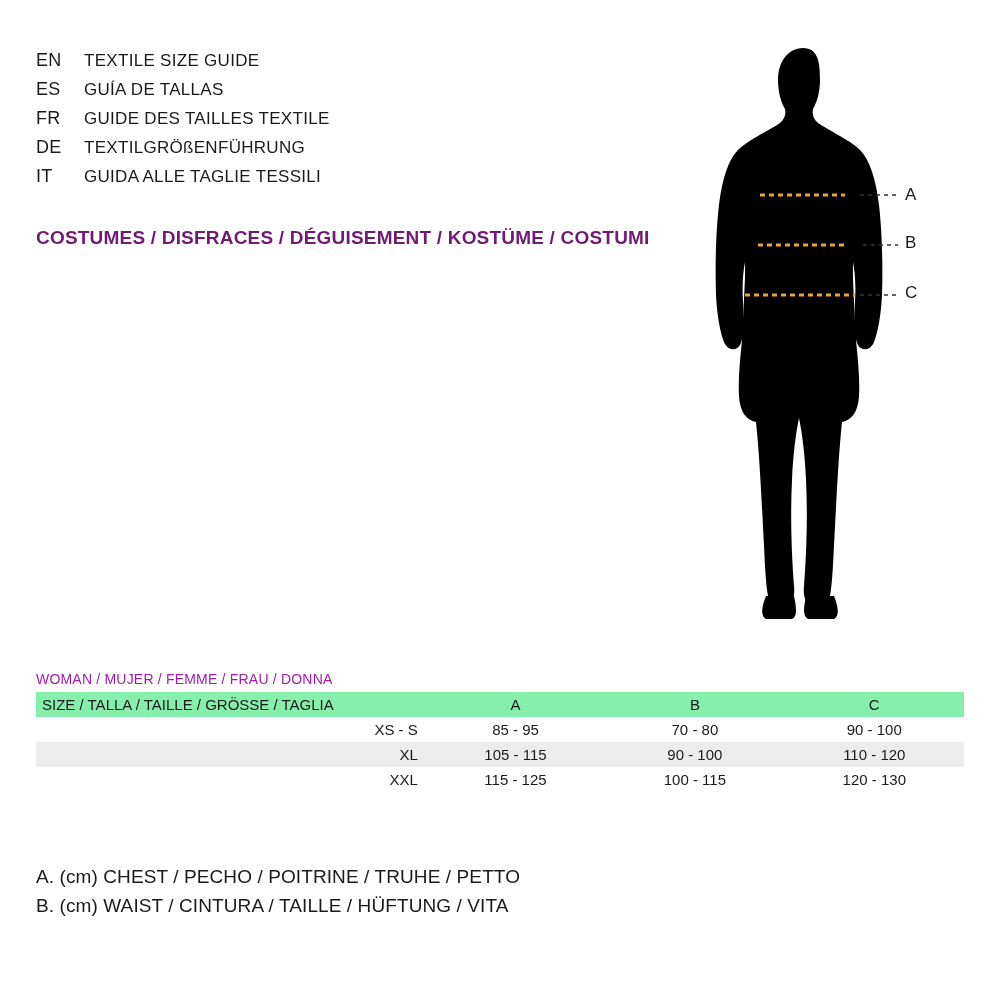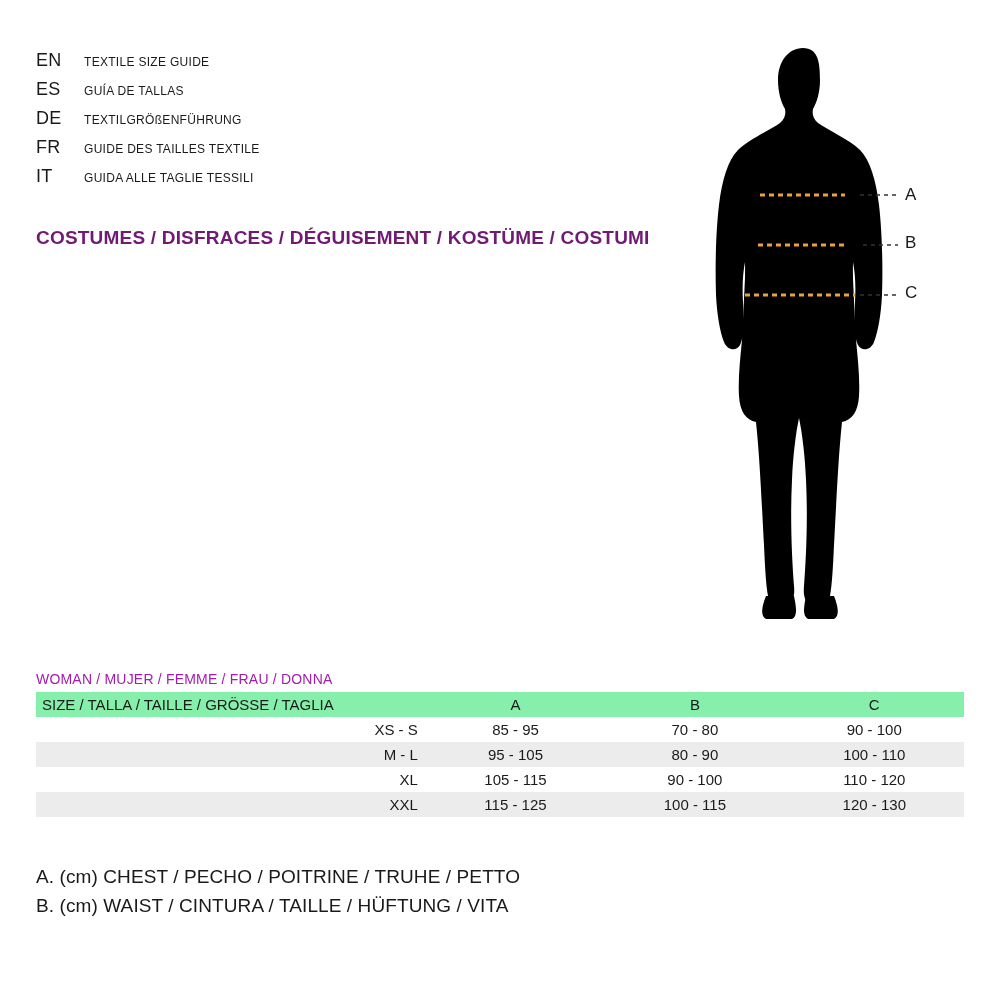--- a/index.html
+++ b/index.html
@@ -31,21 +31,21 @@
     align-items: baseline;
     height: 29px;
   }
   .lang-code {
     width: 48px;
     font-size: 18px;
     letter-spacing: 0.3px;
     color: #1a1a1a;
   }
   .lang-text {
-    font-size: 12px;
+    font-size: 17px;
     letter-spacing: 0.3px;
     color: #1a1a1a;
     white-space: nowrap;
   }
   .costumes-line {
     position: absolute;
     left: 36px;
     top: 227px;
     font-size: 19px;
     font-weight: bold;
@@ -138,26 +138,26 @@
   <div class="lang-block">
     <div class="lang-row">
       <span class="lang-code">EN</span>
       <span class="lang-text">TEXTILE SIZE GUIDE</span>
     </div>
     <div class="lang-row">
       <span class="lang-code">ES</span>
       <span class="lang-text">GUÍA DE TALLAS</span>
     </div>
     <div class="lang-row">
+      <span class="lang-code">FR</span>
+      <span class="lang-text">GUIDE DES TAILLES TEXTILE</span>
+    </div>
+    <div class="lang-row">
       <span class="lang-code">DE</span>
       <span class="lang-text">TEXTILGRÖßENFÜHRUNG</span>
-    </div>
-    <div class="lang-row">
-      <span class="lang-code">FR</span>
-      <span class="lang-text">GUIDE DES TAILLES TEXTILE</span>
     </div>
     <div class="lang-row">
       <span class="lang-code">IT</span>
       <span class="lang-text">GUIDA ALLE TAGLIE TESSILI</span>
     </div>
   </div>
 
   <div class="costumes-line">COSTUMES / DISFRACES / DÉGUISEMENT / KOSTÜME / COSTUMI</div>
 
   <div class="figure-wrap">
@@ -240,26 +240,20 @@
       </tr>
     </thead>
     <tbody>
       <tr>
         <td class="first">XS - S</td>
         <td>85 - 95</td>
         <td>70 - 80</td>
         <td>90 - 100</td>
       </tr>
       <tr>
-        <td class="first">M - L</td>
-        <td>95 - 105</td>
-        <td>80 - 90</td>
-        <td>100 - 110</td>
-      </tr>
-      <tr>
         <td class="first">XL</td>
         <td>105 - 115</td>
         <td>90 - 100</td>
         <td>110 - 120</td>
       </tr>
       <tr>
         <td class="first">XXL</td>
         <td>115 - 125</td>
         <td>100 - 115</td>
         <td>120 - 130</td>

